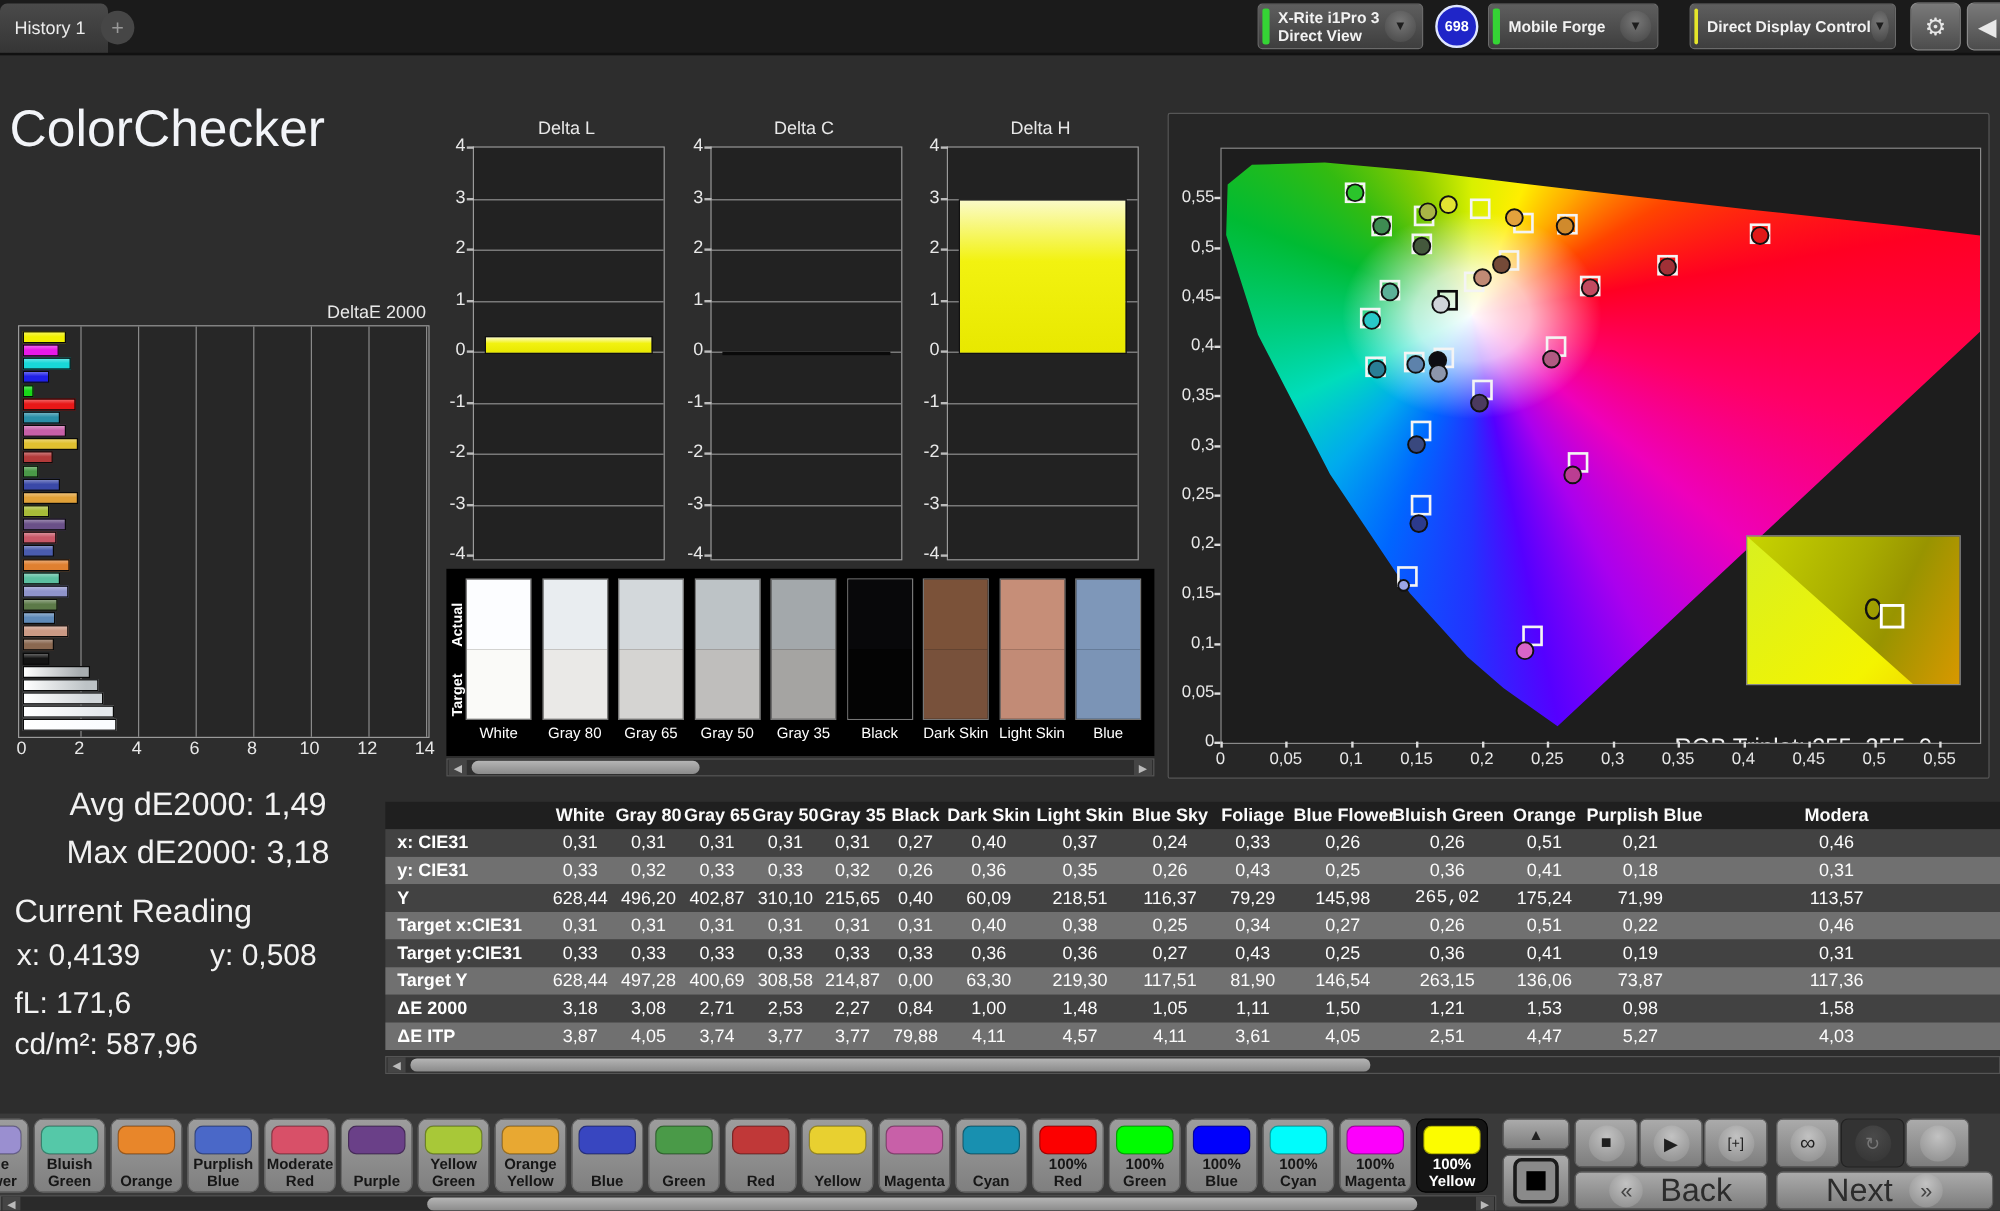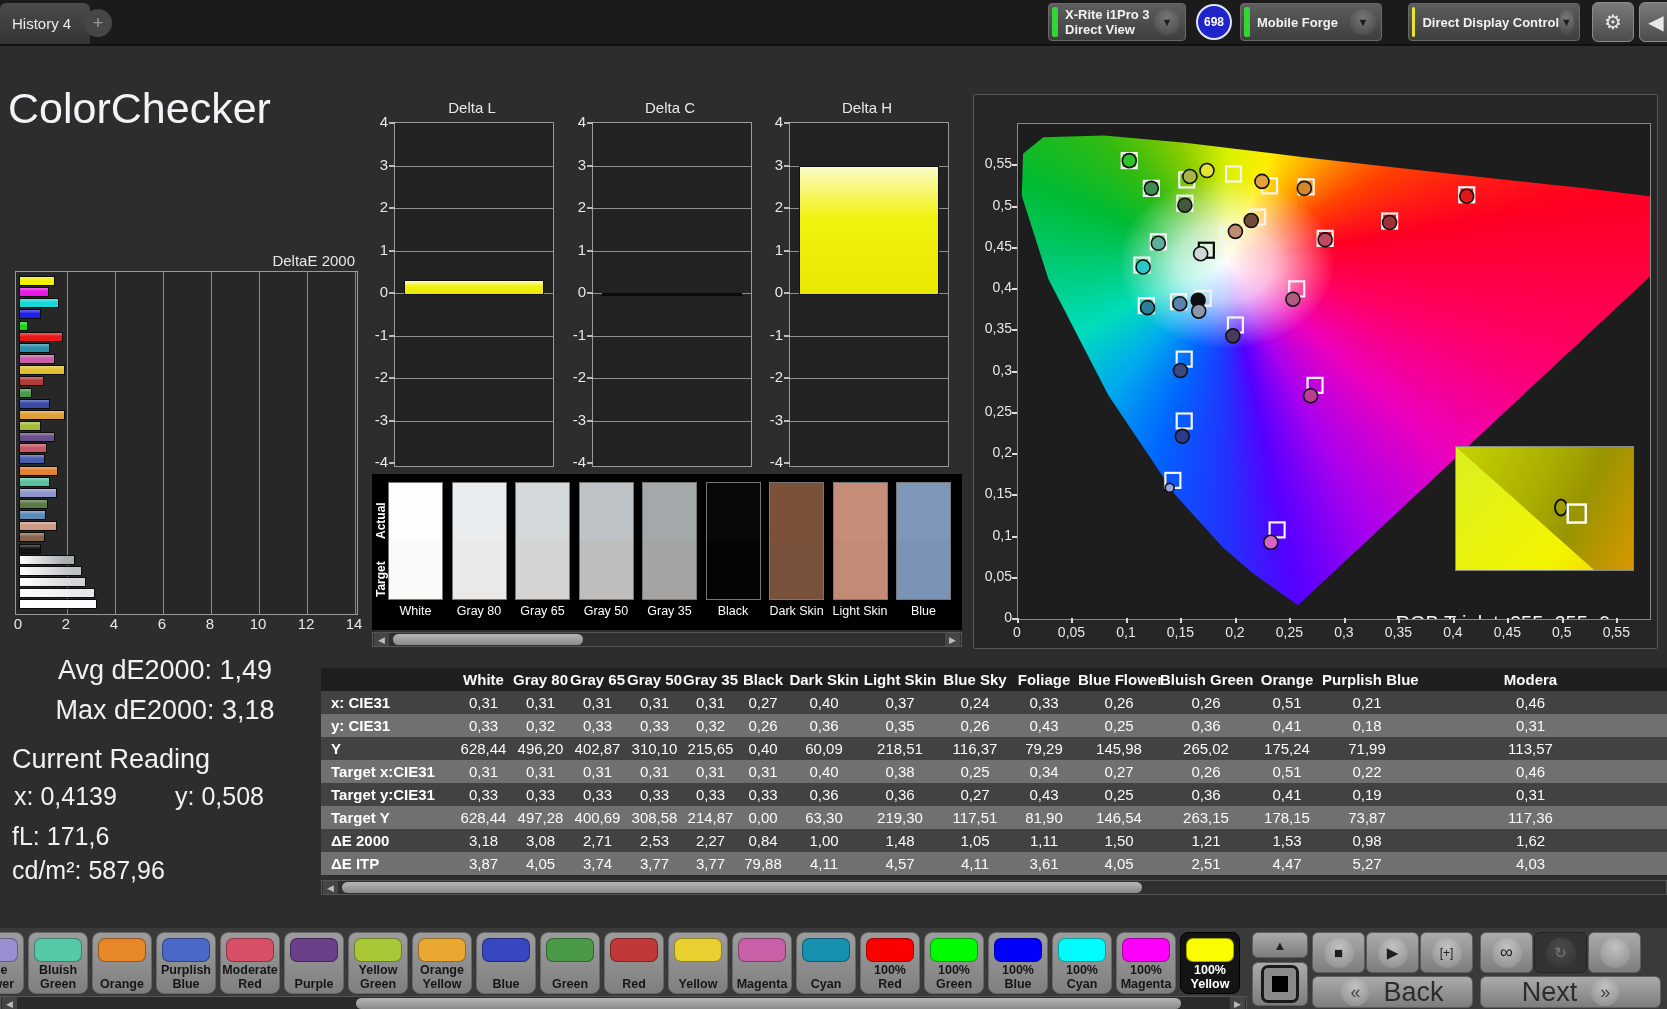--- a/index.html
+++ b/index.html
@@ -96,21 +96,21 @@
      display:flex;align-items:center;justify-content:center;font-size:18px;color:#444;}
   svg{position:absolute;left:0;top:0;}
 </style>
 </head>
 <body>
 
 <div id="app">
 
   <div id="topbar">
     <div id="history-tab">
-      <span>History 4</span>
+      <span>History 1</span>
     </div>
     <div id="tab-plus">
       <span>+</span>
     </div>
 
     <div class="top-btn" style="left:1048px;width:138px;">
       <div class="stripe" id="meter-stripe" style="background: rgb(53, 212, 53);"></div>
       <div class="lines">
         <div>X-Rite i1Pro 3</div>
           <div>Direct View</div>
@@ -529,21 +529,21 @@
         <div class="tcell" style="width: 57px;">496,20</div>
         <div class="tcell" style="width: 57px;">402,87</div>
         <div class="tcell" style="width: 57px;">310,10</div>
         <div class="tcell" style="width: 55px;">215,65</div>
         <div class="tcell" style="width: 50px;">0,40</div>
         <div class="tcell" style="width: 72px;">60,09</div>
         <div class="tcell" style="width: 80px;">218,51</div>
         <div class="tcell" style="width: 70px;">116,37</div>
         <div class="tcell" style="width: 68px;">79,29</div>
         <div class="tcell" style="width: 82px;">145,98</div>
-        <div class="tcell" style="width: 92px;">265,02</div>
+        <div class="tcell" style="width: 92px; font-family: Liberation Mono, monospace;">265,02</div>
         <div class="tcell" style="width: 70px;">175,24</div>
         <div class="tcell" style="width: 90px;">71,99</div>
         <div class="tcell" style="width: 237px;">113,57</div>
       </div>
       <div class="trow light">
         <div class="tlabel">Target x:CIE31</div>
         <div class="tcell" style="width: 57px;">0,31</div>
         <div class="tcell" style="width: 57px;">0,31</div>
         <div class="tcell" style="width: 57px;">0,31</div>
         <div class="tcell" style="width: 57px;">0,31</div>
@@ -584,41 +584,41 @@
         <div class="tcell" style="width: 57px;">400,69</div>
         <div class="tcell" style="width: 57px;">308,58</div>
         <div class="tcell" style="width: 55px;">214,87</div>
         <div class="tcell" style="width: 50px;">0,00</div>
         <div class="tcell" style="width: 72px;">63,30</div>
         <div class="tcell" style="width: 80px;">219,30</div>
         <div class="tcell" style="width: 70px;">117,51</div>
         <div class="tcell" style="width: 68px;">81,90</div>
         <div class="tcell" style="width: 82px;">146,54</div>
         <div class="tcell" style="width: 92px;">263,15</div>
-        <div class="tcell" style="width: 70px;">178,15</div>
+        <div class="tcell" style="width: 70px;">136,06</div>
         <div class="tcell" style="width: 90px;">73,87</div>
         <div class="tcell" style="width: 237px;">117,36</div>
       </div>
       <div class="trow dark">
         <div class="tlabel">ΔE 2000</div>
         <div class="tcell" style="width: 57px;">3,18</div>
         <div class="tcell" style="width: 57px;">3,08</div>
         <div class="tcell" style="width: 57px;">2,71</div>
         <div class="tcell" style="width: 57px;">2,53</div>
         <div class="tcell" style="width: 55px;">2,27</div>
         <div class="tcell" style="width: 50px;">0,84</div>
         <div class="tcell" style="width: 72px;">1,00</div>
         <div class="tcell" style="width: 80px;">1,48</div>
         <div class="tcell" style="width: 70px;">1,05</div>
         <div class="tcell" style="width: 68px;">1,11</div>
         <div class="tcell" style="width: 82px;">1,50</div>
         <div class="tcell" style="width: 92px;">1,21</div>
         <div class="tcell" style="width: 70px;">1,53</div>
         <div class="tcell" style="width: 90px;">0,98</div>
-        <div class="tcell" style="width: 237px;">1,62</div>
+        <div class="tcell" style="width: 237px;">1,58</div>
       </div>
       <div class="trow light">
         <div class="tlabel">ΔE ITP</div>
         <div class="tcell" style="width: 57px;">3,87</div>
         <div class="tcell" style="width: 57px;">4,05</div>
         <div class="tcell" style="width: 57px;">3,74</div>
         <div class="tcell" style="width: 57px;">3,77</div>
         <div class="tcell" style="width: 55px;">3,77</div>
         <div class="tcell" style="width: 50px;">79,88</div>
         <div class="tcell" style="width: 72px;">4,11</div>

